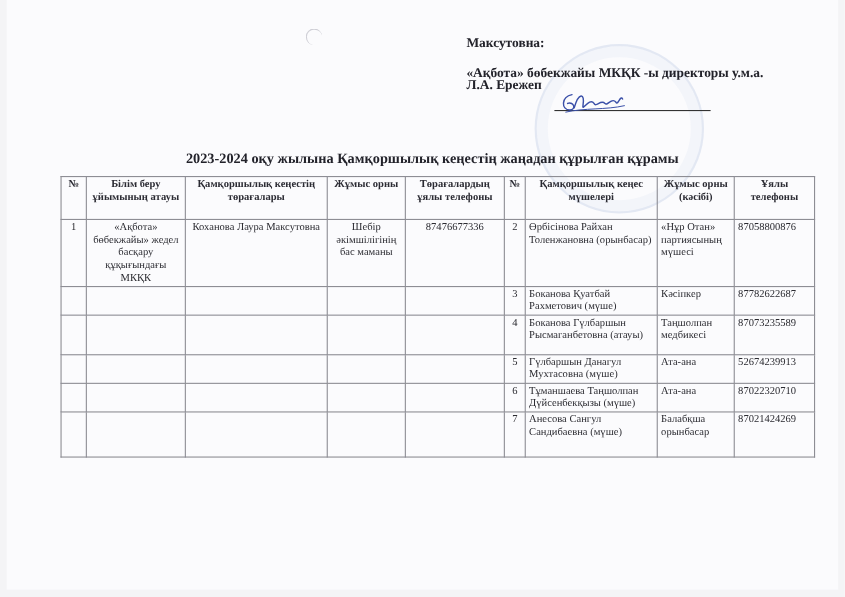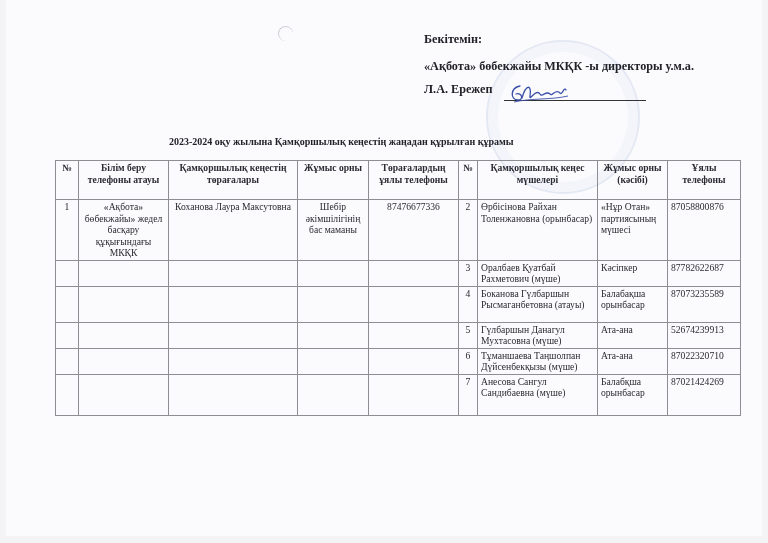--- a/index.html
+++ b/index.html
@@ -14,41 +14,41 @@
     position: absolute; left: 6px; top: 0; width: 756px; height: 536px;
     background: #fbfbfd;
   }
   .approve {
     position: absolute; left: 418px; top: 32px;
     font-weight: bold; font-size: 12.2px; color: #22222a;
   }
   .approve div { position: absolute; white-space: nowrap; }
   .a1 { top: 0; }
   .a2 { top: 27px; }
-  .a3 { top: 50px; }
+  .a3 { top: 38px; }
   .sig-line {
     position: absolute; left: 80px; top: 68px; width: 142px; height: 0;
     border-top: 1px solid #333;
   }
   .stamp {
     position: absolute; left: 480px; top: 40px; width: 150px; height: 150px;
     border-radius: 50%;
     border: 2px solid rgba(120,150,200,0.18);
     box-shadow: inset 0 0 0 10px rgba(120,150,200,0.06);
   }
   .signature {
     position: absolute; left: 500px; top: 80px; width: 70px; height: 28px;
   }
   .deco-arc {
     position: absolute; left: 272px; top: 26px; width: 14px; height: 14px;
     border-left: 1px solid #cfcfd6; border-top: 1px solid #cfcfd6; border-radius: 50%;
   }
   .doc-title {
     position: absolute; left: 163px; top: 136px;
-    font-weight: bold; font-size: 10px; white-space: nowrap; color: #22222a;
+    font-weight: bold; font-size: 13px; white-space: nowrap; color: #22222a;
   }
   table {
     position: absolute; left: 55px; top: 160px;
     border-collapse: collapse; table-layout: fixed;
     font-size: 9.6px; line-height: 11.5px;
   }
   td, th {
     border: 1px solid #8d8d94; padding: 1px 3px; vertical-align: top;
     overflow: hidden;
   }
@@ -65,21 +65,21 @@
 </head>
 <body>
 
 <div class="page">
 
   <div class="deco-arc"></div>
 
   <div class="stamp"></div>
 
   <div class="approve">
-    <div class="a1">Бекітемін:</div>
+    <div class="a1">Максутовна:</div>
     <div class="a2">«Ақбота» бөбекжайы МКҚК -ы директоры у.м.а.</div>
     <div class="a3">Л.А. Ережеп</div>
     <div class="sig-line"></div>
   </div>
 
   <svg class="signature" viewBox="0 0 70 28">
     <path d="M14 6 C4 8 4 20 12 20 C18 20 16 12 10 14 M16 18 C20 4 26 4 24 16 C23 22 30 8 34 14 C36 18 40 10 44 14 C46 17 50 8 54 13 C56 16 58 6 60 10" fill="none" stroke="#3a4fa8" stroke-width="1.3" stroke-linecap="round"></path>
     <path d="M8 22 C25 18 45 20 62 16" fill="none" stroke="#3a4fa8" stroke-width="0.9"></path>
   </svg>
 
@@ -94,21 +94,21 @@
     <col style="width:71px">
     <col style="width:90px">
     <col style="width:19px">
     <col style="width:120px">
     <col style="width:70px">
     <col style="width:73px">
   </colgroup>
   <thead>
     <tr>
       <th>№</th>
-      <th>Білім беру телефоны атауы</th>
+      <th>Білім беру ұйымының атауы</th>
       <th>Қамқоршылық кеңестің төрағалары</th>
       <th>Жұмыс орны</th>
       <th>Төрағалардың ұялы телефоны</th>
       <th>№</th>
       <th>Қамқоршылық кеңес мүшелері</th>
       <th>Жұмыс орны (кәсібі)</th>
       <th>Ұялы телефоны</th>
     </tr>
   </thead>
   <tbody>
@@ -123,33 +123,33 @@
       <td class="l">«Нұр Отан» партиясының мүшесі</td>
       <td class="l">87058800876</td>
     </tr>
     <tr class="r2">
       <td></td>
       <td></td>
       <td></td>
       <td></td>
       <td></td>
       <td class="c">3</td>
-      <td class="l">Оралбаев Қуатбай Рахметович (мүше)</td>
+      <td class="l">Боканова Қуатбай Рахметович (мүше)</td>
       <td class="l">Кәсіпкер</td>
       <td class="l">87782622687</td>
     </tr>
     <tr class="r3">
       <td></td>
       <td></td>
       <td></td>
       <td></td>
       <td></td>
       <td class="c">4</td>
       <td class="l">Боканова Гүлбаршын Рысмаганбетовна (атауы)</td>
-      <td class="l">Балабақша орынбасар</td>
+      <td class="l">Таңшолпан медбикесі</td>
       <td class="l">87073235589</td>
     </tr>
     <tr class="r4">
       <td></td>
       <td></td>
       <td></td>
       <td></td>
       <td></td>
       <td class="c">5</td>
       <td class="l">Гүлбаршын Данагул Мухтасовна (мүше)</td>

